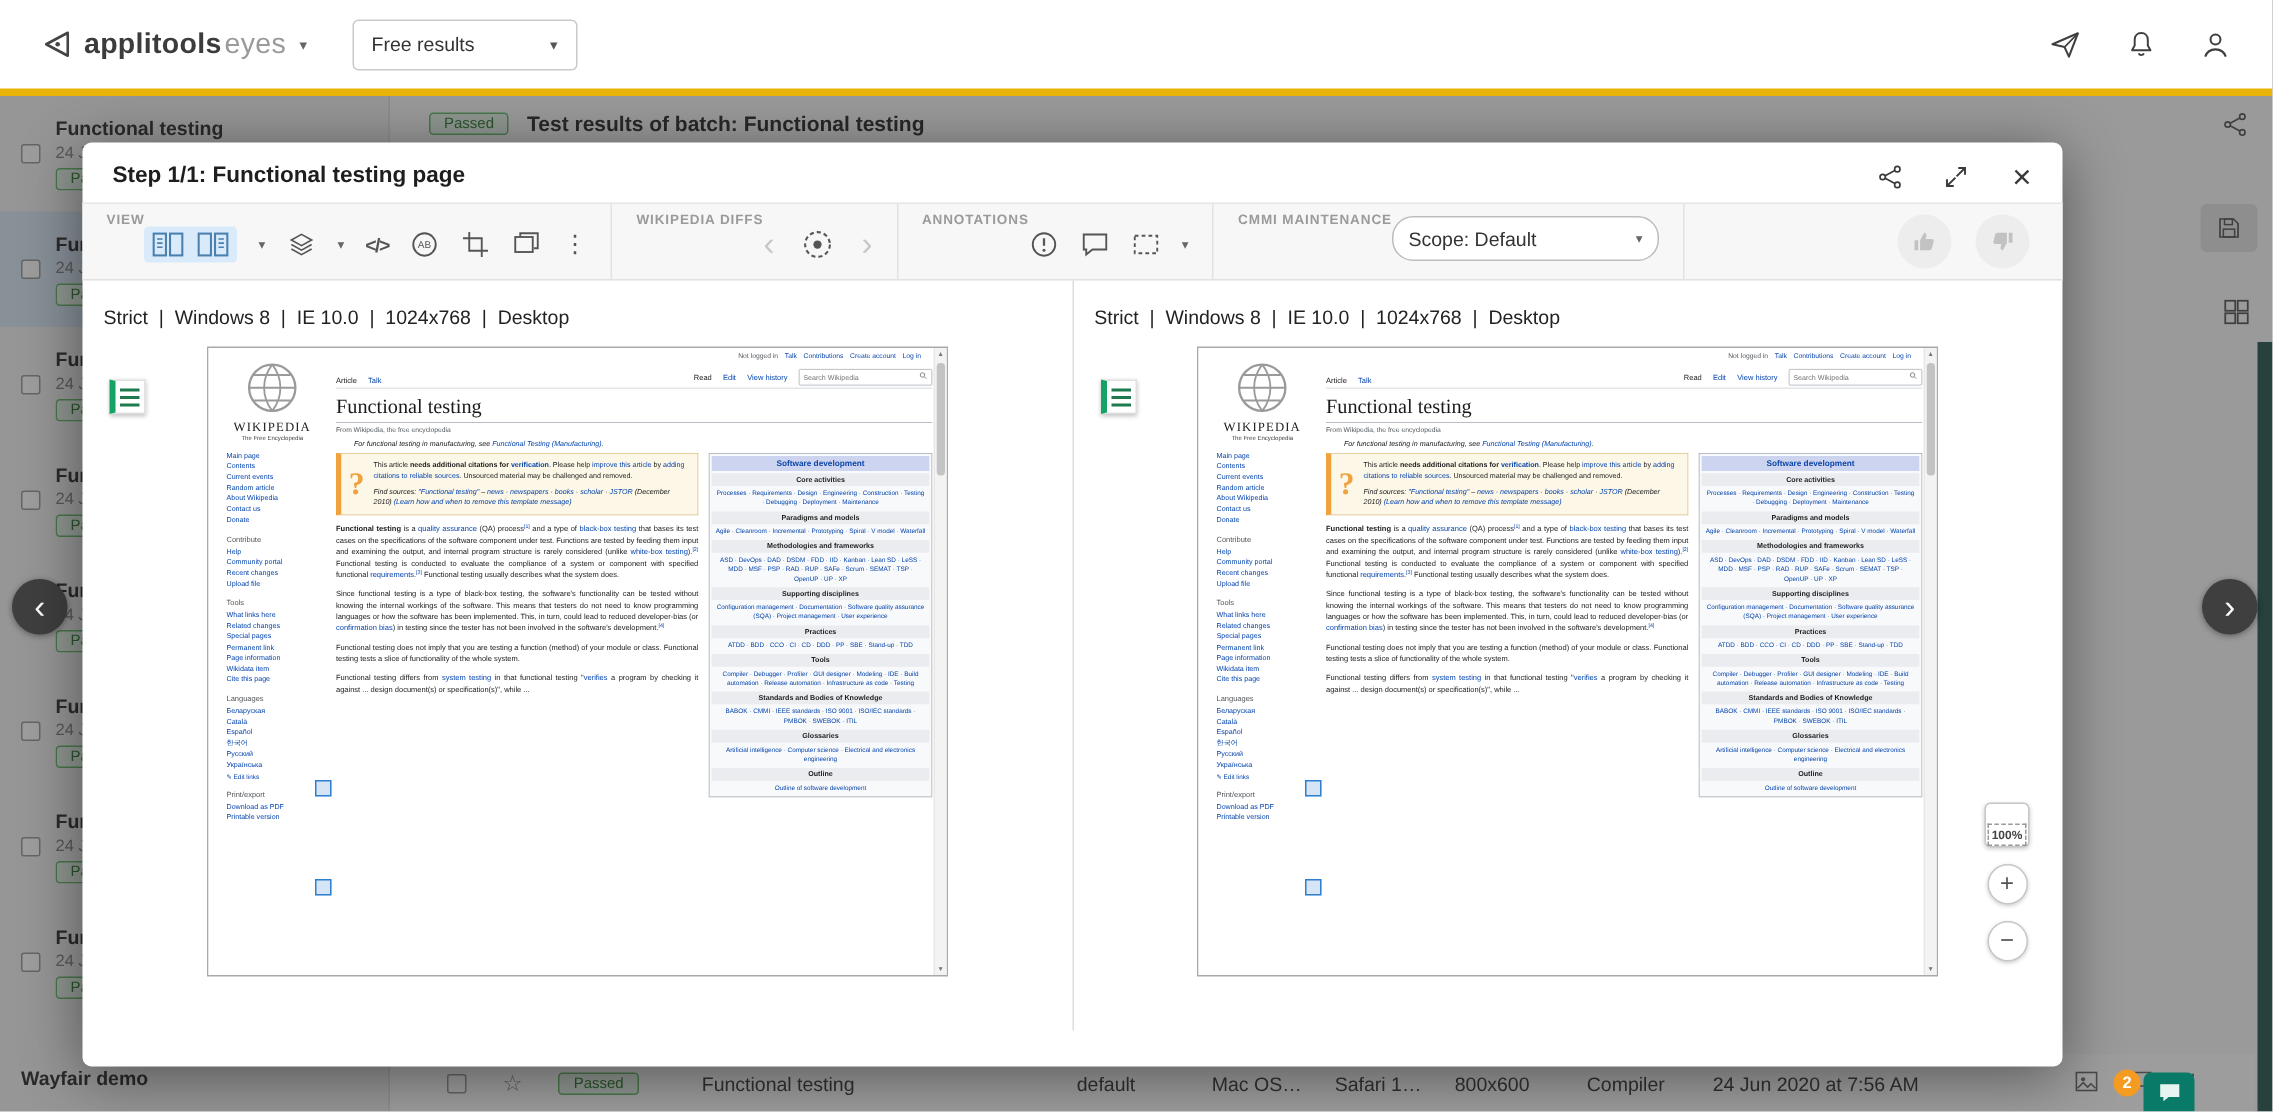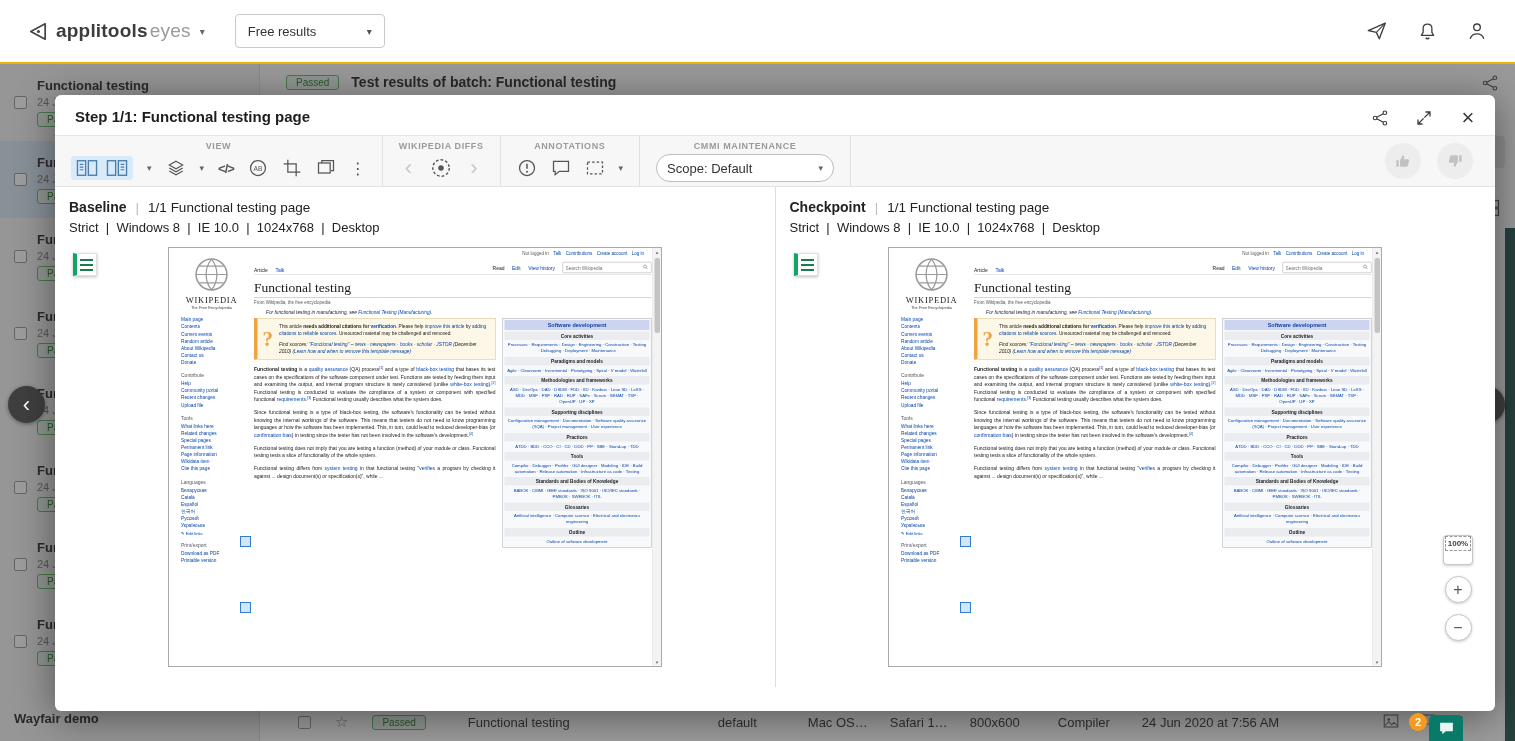--- a/index.html
+++ b/index.html
@@ -1,20 +1,20 @@
 <!DOCTYPE html>
 <html><head>
 <meta charset="utf-8">
 <style>
 *{margin:0;padding:0;box-sizing:border-box}
 body{font-family:"Liberation Sans",sans-serif;background:#777}
 .stage{position:relative;width:1515px;height:741px;overflow:hidden;background:#fff}
 
 
-.top-bar{position:absolute;top:0;left:0;right:0;height:64px;background:#fff;display:flex;align-items:center;padding:0 26px;z-index:20;border-bottom:2px solid #eab308}
+.top-bar{position:absolute;top:0;left:0;right:0;height:64px;background:#fff;display:flex;align-items:center;padding:0 26px;z-index:20;border-bottom:5px solid #eab308}
 .logo{display:flex;align-items:center;gap:7px}
 .logo-text{font-size:19px;color:#3c3c3c;font-weight:bold;letter-spacing:.2px}
 .logo-text .lt2{font-weight:normal;color:#9a9a9a;margin-left:2px}
 .logo-caret{font-size:10px;color:#666;margin-left:2px}
 .results-select{margin-left:30px;display:flex;align-items:center;justify-content:space-between;width:150px;height:34px;border:1px solid #c9c9c9;border-radius:4px;padding:0 12px;font-size:13px;color:#333;background:#fff;cursor:pointer}
 .sel-caret{font-size:10px;color:#555}
 .top-icons{margin-left:auto;display:flex;gap:26px;align-items:center}
 .top-icon{width:24px;height:24px;display:flex;align-items:center;justify-content:center;cursor:pointer}
 
 
@@ -44,28 +44,28 @@
 .rr-kebab{font-size:16px;color:#666}
 
 
 .nav-arrow{position:absolute;top:386px;width:37px;height:37px;border-radius:50%;background:#3f3f3f;color:#fff;display:flex;align-items:center;justify-content:center;font-size:22px;z-index:8;box-shadow:0 1px 4px rgba(0,0,0,.4);cursor:pointer;line-height:1}
 .nav-arrow.left{left:8px}.nav-arrow.right{right:10px}
 .right-strip{position:absolute;right:0;top:228px;bottom:0;width:10px;background:#26413e;z-index:6}
 .chat-badge{position:absolute;right:88px;bottom:10px;width:18px;height:18px;border-radius:50%;background:#f59b22;color:#fff;font-size:11px;font-weight:bold;display:flex;align-items:center;justify-content:center;z-index:12}
 .chat-widget{position:absolute;right:52px;bottom:0;width:34px;height:26px;background:#0a7a68;border-radius:5px 5px 0 0;display:flex;align-items:center;justify-content:center;z-index:11;cursor:pointer}
 
 
-.modal{position:absolute;left:55px;top:95px;width:1440px;height:616px;background:#fff;border-radius:6px;box-shadow:0 6px 40px rgba(0,0,0,.45);z-index:10}
+.modal{position:absolute;left:55px;top:95px;width:1320px;height:616px;background:#fff;border-radius:6px;box-shadow:0 6px 40px rgba(0,0,0,.45);z-index:10}
 .modal-head{position:relative;padding:13px 20px 0}
 .modal-title{font-size:15px;font-weight:bold;color:#1e1e1e}
 .modal-sub{font-size:12px;color:#7a7a7a;margin-top:7px}
 .modal-actions{position:absolute;top:12px;right:16px;display:flex;gap:22px;align-items:center}
 .ma-btn{width:22px;height:22px;display:flex;align-items:center;justify-content:center;color:#3a3a3a;font-size:22px;cursor:pointer;line-height:1}
 .toolbar{margin-top:10px;height:52px;background:#f7f7f7;border-top:1px solid #e7e7e7;border-bottom:1px solid #e2e2e2;display:flex;align-items:stretch}
-.tb-sec{position:relative;display:flex;flex-direction:column;align-items:center;padding:5px 16px 4px;border-right:1px solid #e2e2e2}
+.tb-sec{position:relative;display:flex;flex-direction:row;padding:5px 16px 4px;border-right:1px solid #e2e2e2}
 .tb-label{font-size:9px;color:#9a9a9a;letter-spacing:.6px;font-weight:bold;white-space:nowrap}
 .tb-row{display:flex;align-items:center;gap:14px;margin-top:3px;flex:1}
 .tb-icon{display:flex;align-items:center;justify-content:center;color:#555;cursor:pointer}
 .view-group{display:flex;align-items:center;background:#d9eafa;border-radius:3px;padding:2px 5px;gap:8px}
 .tb-caret{font-size:9px;color:#666;cursor:pointer}
 .code-icon{font-size:13px;font-weight:bold;color:#555;letter-spacing:-1px}
 .kebab{font-size:16px;color:#555;cursor:pointer}
 .tb-chev{font-size:22px;color:#c7c7c7;line-height:1;cursor:default}
 .scope-select{display:flex;align-items:center;justify-content:space-between;width:178px;height:30px;border:1px solid #bdbdbd;border-radius:14px;background:#fff;padding:0 10px;font-size:13px;color:#333;margin-top:3px;cursor:pointer}
 .tb-spacer{flex:1}
@@ -79,21 +79,21 @@
 .ph-line1{font-size:13.5px;color:#222}
 .ph-label{font-weight:bold;font-size:14px}
 .ph-sep{color:#bbb;margin:0 9px}
 .ph-meta{font-size:13px;color:#222;margin-top:5px;white-space:pre-wrap}
 .panel-menu{position:absolute;left:18px;top:66px;width:24px;height:23px;background:#fff;border:1px solid #e0e0e0;border-left:4px solid #13a463;box-shadow:0 1px 3px rgba(0,0,0,.25);display:flex;flex-direction:column;justify-content:center;gap:3px;padding:0 3px;cursor:pointer}
 .panel-menu span{display:block;height:2px;background:#1d7a4f}
 .wiki-frame{width:494px;height:420px;margin:12px auto 0;border:1px solid #a9a9a9;overflow:hidden;position:relative;background:#fff}
 
 
 .zoom-controls{position:absolute;right:22px;top:440px;display:flex;flex-direction:column;align-items:center;gap:11px}
-.zoom-fit{width:30px;height:30px;background:#fff;border:1px solid #c6c6c6;border-radius:4px;box-shadow:0 1px 3px rgba(0,0,0,.2);display:flex;align-items:flex-start;justify-content:center;cursor:pointer}
+.zoom-fit{width:30px;height:30px;background:#fff;border:1px solid #c6c6c6;border-radius:4px;box-shadow:0 1px 3px rgba(0,0,0,.2);display:flex;align-items:flex-end;justify-content:center;cursor:pointer}
 .zoom-fit-inner{font-size:8px;font-weight:bold;color:#444;border:1px dashed #999;padding:2px 2px}
 .zoom-round{width:27px;height:27px;border-radius:50%;background:#fff;border:1px solid #c6c6c6;box-shadow:0 1px 3px rgba(0,0,0,.2);display:flex;align-items:center;justify-content:center;font-size:16px;color:#555;cursor:pointer;line-height:1}
 
 
 .wiki{width:100%;height:100%;background:#fff}
 .wiki-scale{width:984px;height:836px;transform:scale(.5);transform-origin:0 0;position:relative;background:#fff}
 .wiki-personal{position:absolute;top:5px;right:34px;font-size:9px;color:#54595d;display:flex;gap:9px;align-items:center}
 .wiki-personal .wlink{color:#0645ad}
 .wiki-left{position:absolute;left:0;top:16px;width:170px}
 .wiki-globe{text-align:center;cursor:pointer}
@@ -445,23 +445,20 @@
                 <path d="M4 11h3v8H4zM8.5 19V11l3.2-6c1.2.1 2 .9 1.9 2.2L13 10h4.8c1 0 1.8 1 1.5 2l-1.4 5.4c-.3 1-.9 1.6-1.9 1.6z" fill="#c2c2c2"></path>
               </g>
             </svg>
           </span>
       </div>
     </div>
 
     <div class="panels">
       <section class="panel">
         <div class="panel-head">
-          <div class="ph-line1">
-            <span class="ph-label">Baseline</span><span class="ph-sep">|</span><span>1/1 Functional testing page</span>
-          </div>
           <div class="ph-meta">Strict  |  Windows 8  |  IE 10.0  |  1024x768  |  Desktop</div>
         </div>
         <div class="panel-menu">
             <span></span>
             <span></span>
             <span></span>
           </div>
         <div class="wiki-frame" id="baseline-wiki">
 
           <div class="wiki">
@@ -608,23 +605,20 @@
                 <span class="wsb-down">▼</span>
               </div>
             </div>
           </div>
 
         </div>
       </section>
       <div class="panel-divider"></div>
       <section class="panel">
         <div class="panel-head">
-          <div class="ph-line1">
-            <span class="ph-label">Checkpoint</span><span class="ph-sep">|</span><span>1/1 Functional testing page</span>
-          </div>
           <div class="ph-meta">Strict  |  Windows 8  |  IE 10.0  |  1024x768  |  Desktop</div>
         </div>
         <div class="panel-menu">
             <span></span>
             <span></span>
             <span></span>
           </div>
         <div class="wiki-frame" id="checkpoint-wiki">
             <div class="wiki">
             <div class="wiki-scale">

